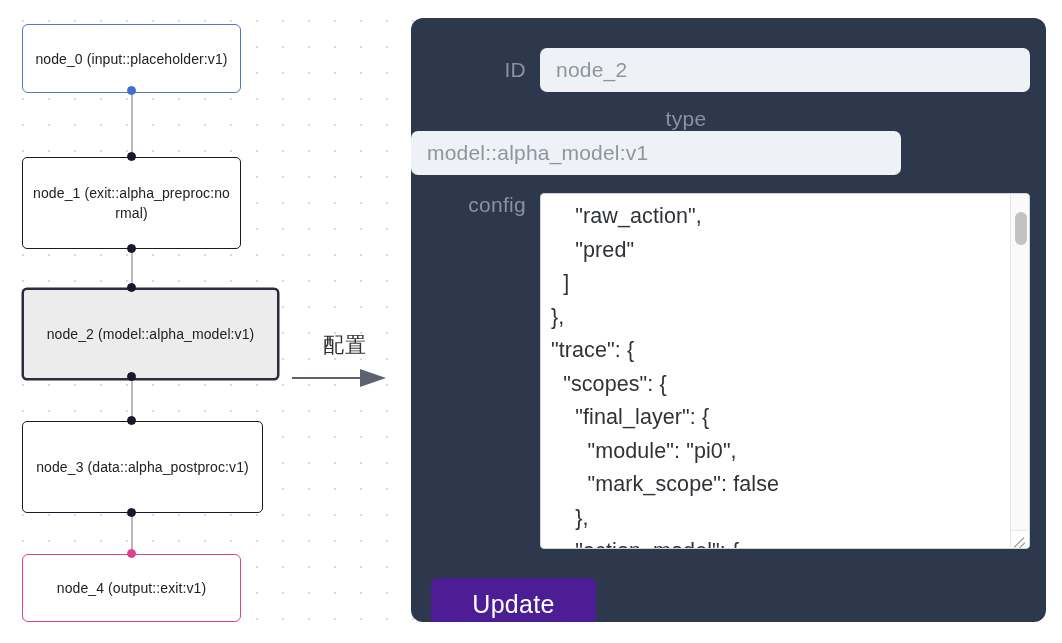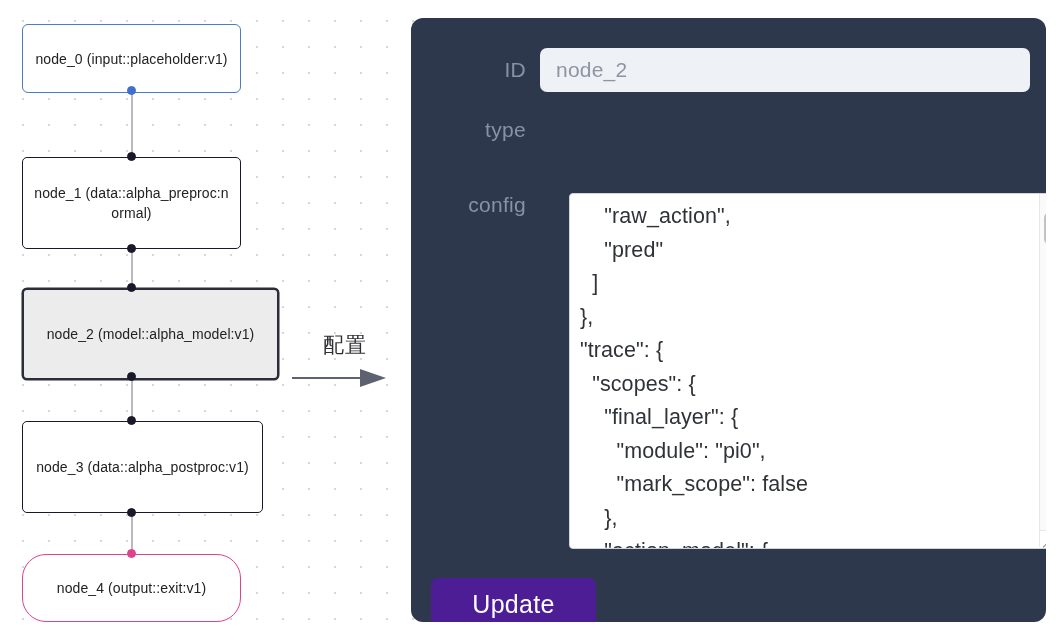--- a/index.html
+++ b/index.html
@@ -141,22 +141,22 @@
     border-radius: 7px;
     color: #8e95a0;
     font-size: 21px;
     font-family: "Liberation Sans", sans-serif;
     padding: 16px 16px;
     letter-spacing: 0.2px;
     outline: none;
   }
 
   #row-id       { left: 0px;  top: 30px; }
-  #row-type     { left: 0px;  top: 100px; flex-direction: column; }
-  #row-config   { left: 0px;  top: 175px; align-items: flex-start; gap: 29px; }
+  #row-type     { left: 0px;  top: 89px; flex-direction: column; }
+  #row-config   { left: 0px;  top: 175px; align-items: flex-start; }
 
   #row-id .field-label,
   #row-type .field-label,
   #row-config .field-label { width: 115px; margin-right: 14px; }
 
   #row-id .field-input,
   #row-type .field-input { width: 490px; height: 44px; line-height: 44px; }
 
   .config-box {
     position: relative;
@@ -258,40 +258,40 @@
   <div class="edge" style="left:131px; top:510px; height:45px;"></div>
 
   <div class="node is-input" style="left:22px; top:24px; width:219px; height:69px;">
     <span class="label">node_0
 (input::placeholder:v1)</span>
   </div>
   <div class="handle blue" style="left:127px; top:86px;"></div>
 
   <div class="node" style="left:22px; top:157px; width:219px; height:92px;">
     <span class="label">node_1
-(data::alpha_preproc:normal)</span>
+(exit::alpha_preproc:normal)</span>
   </div>
   <div class="handle" style="left:127px; top:152px;"></div>
   <div class="handle" style="left:127px; top:244px;"></div>
 
   <div class="node is-selected" style="left:22px; top:288px; width:257px; height:92px;">
     <span class="label">node_2
 (model::alpha_model:v1)</span>
   </div>
   <div class="handle" style="left:127px; top:283px;"></div>
   <div class="handle" style="left:127px; top:372px;"></div>
 
   <div class="node" style="left:22px; top:421px; width:241px; height:92px;">
     <span class="label">node_3
 (data::alpha_postproc:v1)</span>
   </div>
   <div class="handle" style="left:127px; top:416px;"></div>
   <div class="handle" style="left:127px; top:508px;"></div>
 
-  <div class="node is-output" style="left:22px; top:554px; width:219px; height:68px;border-radius:24px;">
+  <div class="node is-output" style="left:22px; top:554px; width:219px; height:68px;">
     <span class="label">node_4
 (output::exit:v1)</span>
   </div>
   <div class="handle pink" style="left:127px; top:549px;"></div>
 
   <div class="annotation">
     <div class="jp-label">配置</div>
     <span class="arrow-wrap">
       <svg width="100" height="28" viewBox="0 0 100 28" aria-hidden="true">
         <path d="M2 13 L70 13 L70 5 L96 14 L70 23 L70 15 L2 15 Z" fill="#5e6270"></path>
@@ -301,20 +301,21 @@
 
   <div class="panel">
 
     <div class="field-row" id="row-id">
       <div class="field-label">ID</div>
       <input class="field-input" type="text" value="node_2" style="">
     </div>
 
     <div class="field-row" id="row-type">
       <div class="field-label">type</div>
+      <input class="field-input" type="text" value="model::alpha_model:v1" style="">
     </div>
 
     <div class="field-row" id="row-config">
       <div class="field-label">config</div>
       <div class="config-box">
         <div class="config-text">    "raw_action",
     "pred"
   ]
 },
 "trace": {

